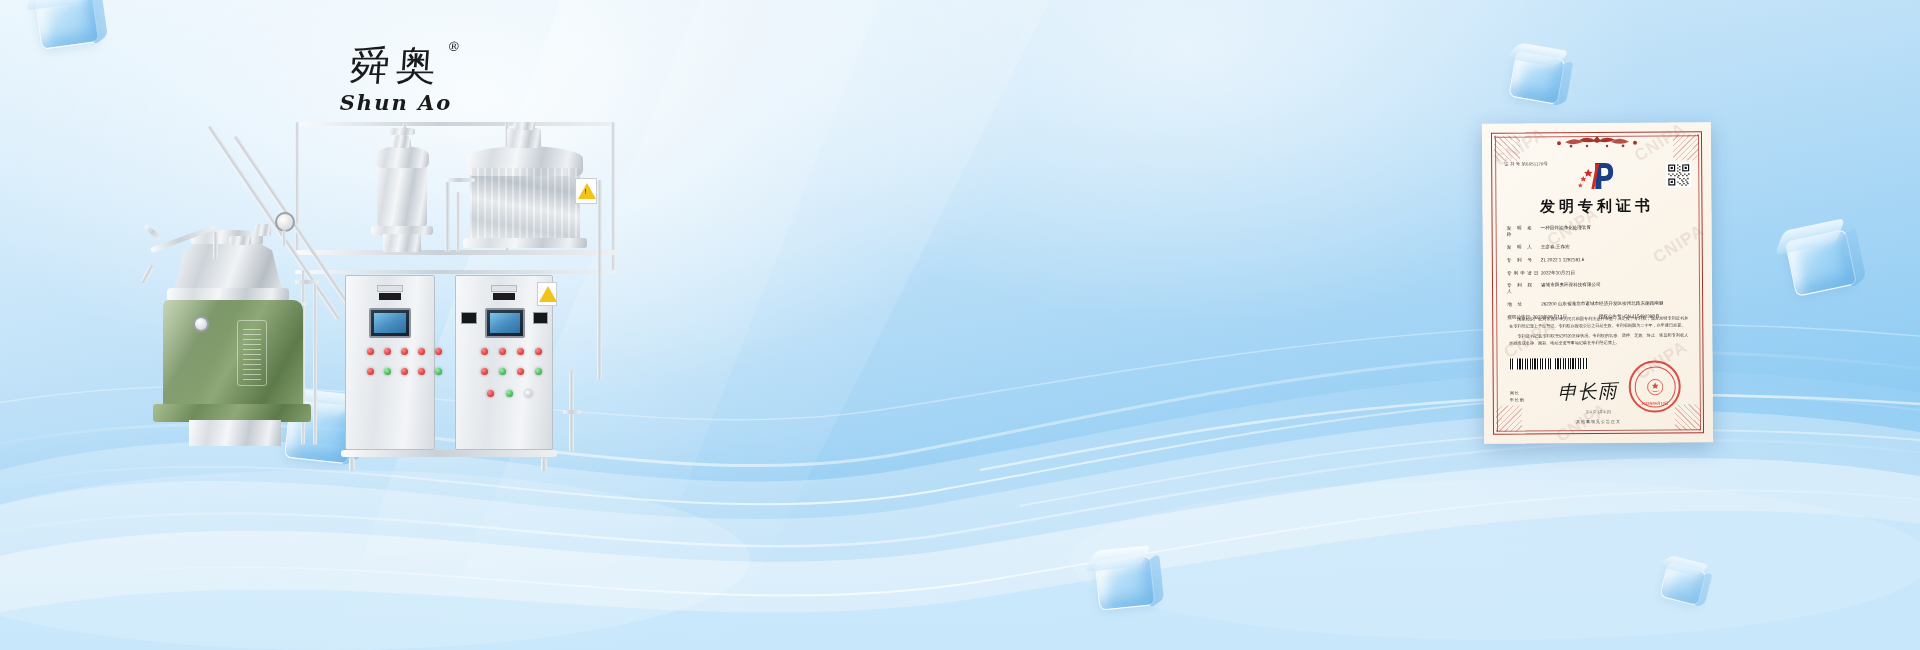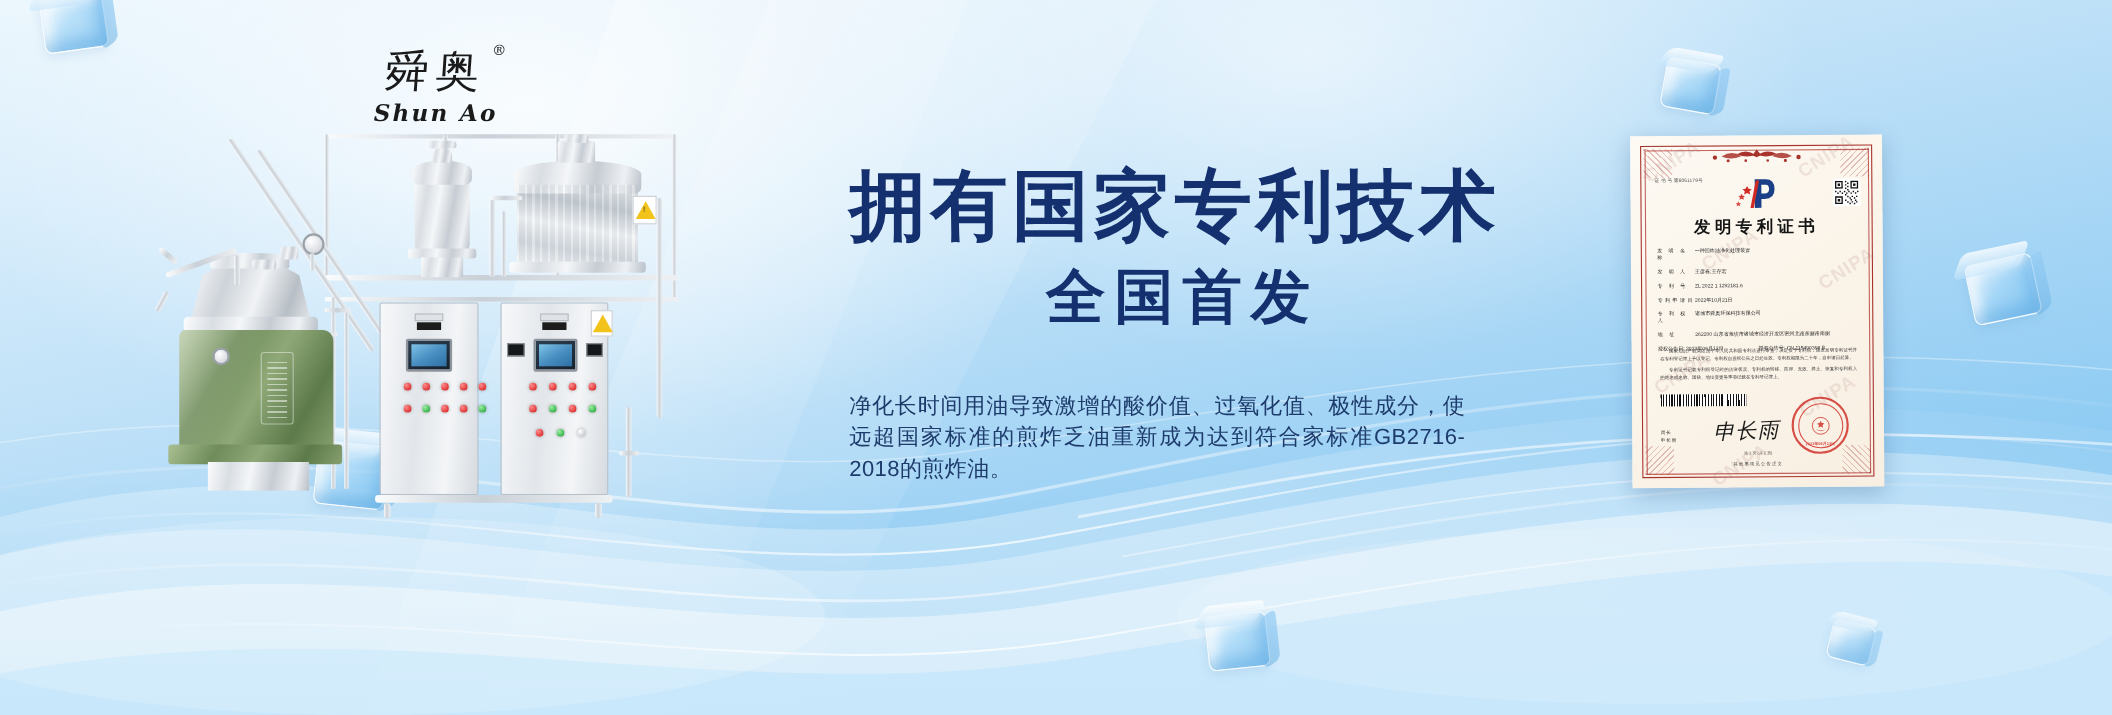--- a/index.html
+++ b/index.html
@@ -371,25 +371,20 @@
     <div class="eq steel" style="left:84px; top:116px; width:22px; height:9px; border-radius:3px;"></div>
     <div class="eq rail" style="left:0px; top:144px; width:5px; height:20px; transform:rotate(28deg);"></div>
 
     <div class="eq rail" style="left:196px; top:330px; width:216px; height:7px;"></div>
     <div class="eq rail" style="left:204px; top:337px; width:6px; height:14px;"></div>
     <div class="eq rail" style="left:396px; top:337px; width:6px; height:14px;"></div>
     <div class="eq rail" style="left:424px; top:250px; width:5px; height:82px;"></div>
     <div class="eq rail" style="left:418px; top:290px; width:18px; height:4px;"></div>
   </div>
 
-  <div id="copy">
-    <div class="headline">拥有国家专利技术</div>
-    <div class="subheadline">全国首发</div>
-    <div class="paragraph">净化长时间用油导致激增的酸价值、过氧化值、极性成分，使远超国家标准的煎炸乏油重新成为达到符合家标准GB2716-2018的煎炸油。</div>
-  </div>
 
   <div id="certificate">
     <div class="cert-frame"></div>
     <div class="cert-corner" style="left:12px; top:12px;"></div>
     <div class="cert-corner" style="right:12px; top:12px; transform:scaleX(-1);"></div>
     <div class="cert-corner" style="left:12px; bottom:12px; transform:scaleY(-1);"></div>
     <div class="cert-corner" style="right:12px; bottom:12px; transform:scale(-1,-1);"></div>
 
     <div class="cert-wm" style="left:10px; top:14px;">CNIPA</div>
     <div class="cert-wm" style="left:150px; top:10px;">CNIPA</div>

